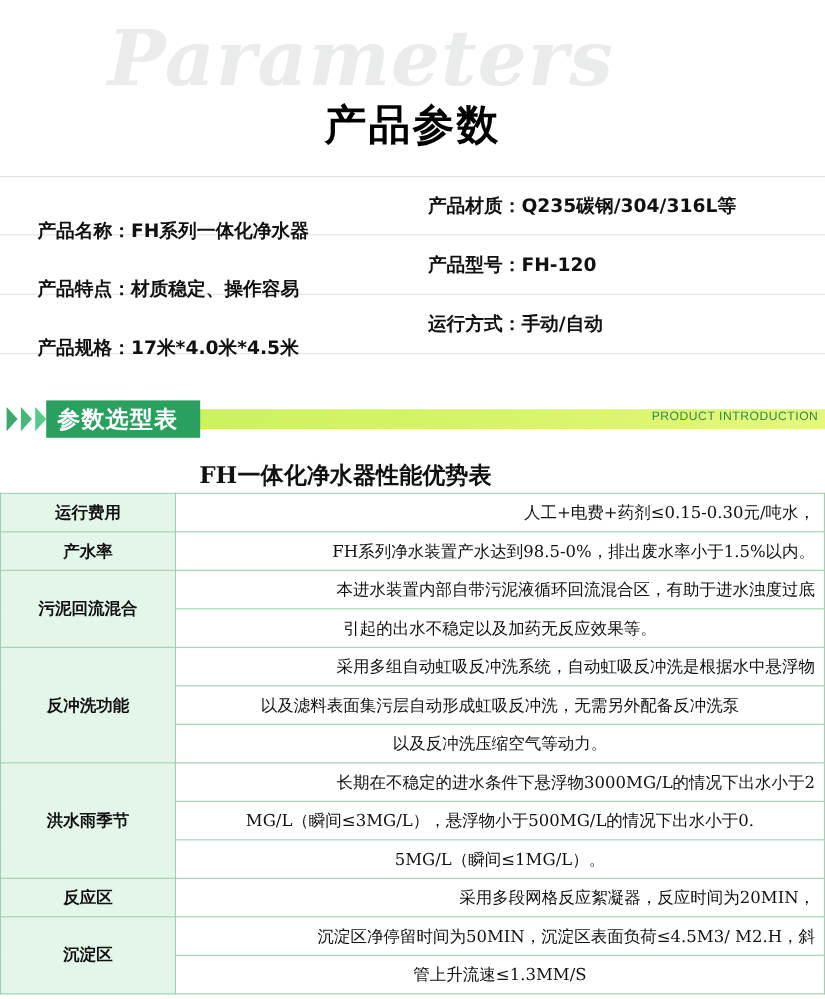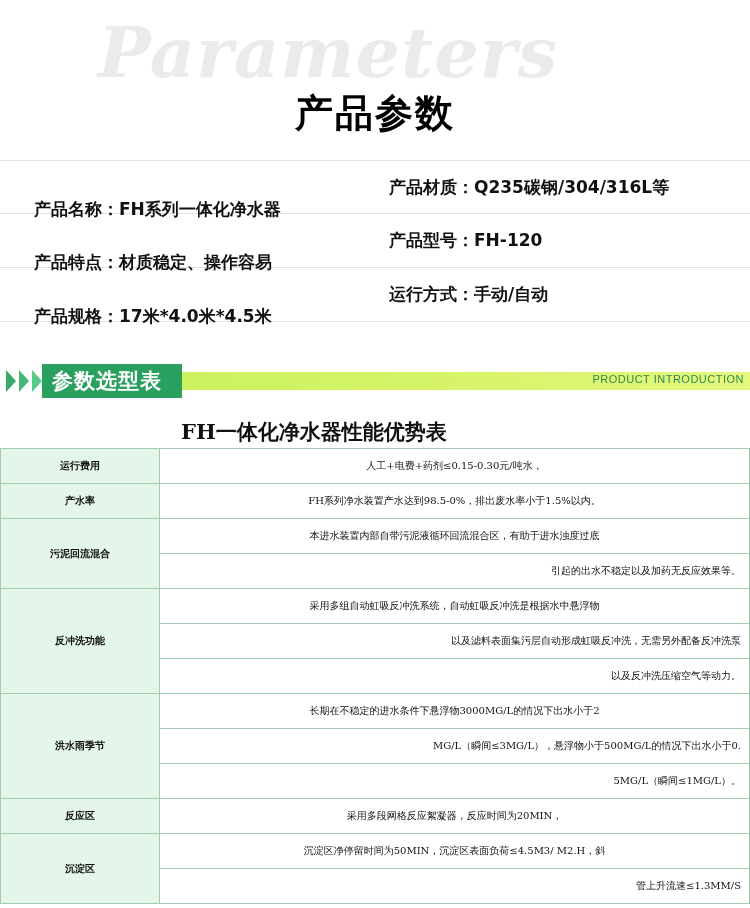--- a/index.html
+++ b/index.html
@@ -163,38 +163,38 @@
     left: 0;
     width: 750px;
     border-collapse: collapse;
     table-layout: fixed;
   }
   table.perf td {
     border: 1px solid #9fcfb0;
     height: 30px;
     padding: 2px 8px;
     font-family: "DejaVu Serif", serif;
-    font-size: 10px;
+    font-size: 15px;
     color: #111111;
     vertical-align: middle;
   }
   td.label {
     width: 142px;
     background: #e4f5e9;
     text-align: center;
     font-weight: bold;
     white-space: nowrap;
   }
   td.value {
     background: #ffffff;
-    text-align: center;
+    text-align: right;
   }
   td.cont {
     background: #ffffff;
-    text-align: right;
+    text-align: center;
   }
 </style>
 </head>
 <body>
 
 <div class="page">
 
   <div class="watermark">Parameters</div>
 
   <div class="main-title">产品参数</div>

